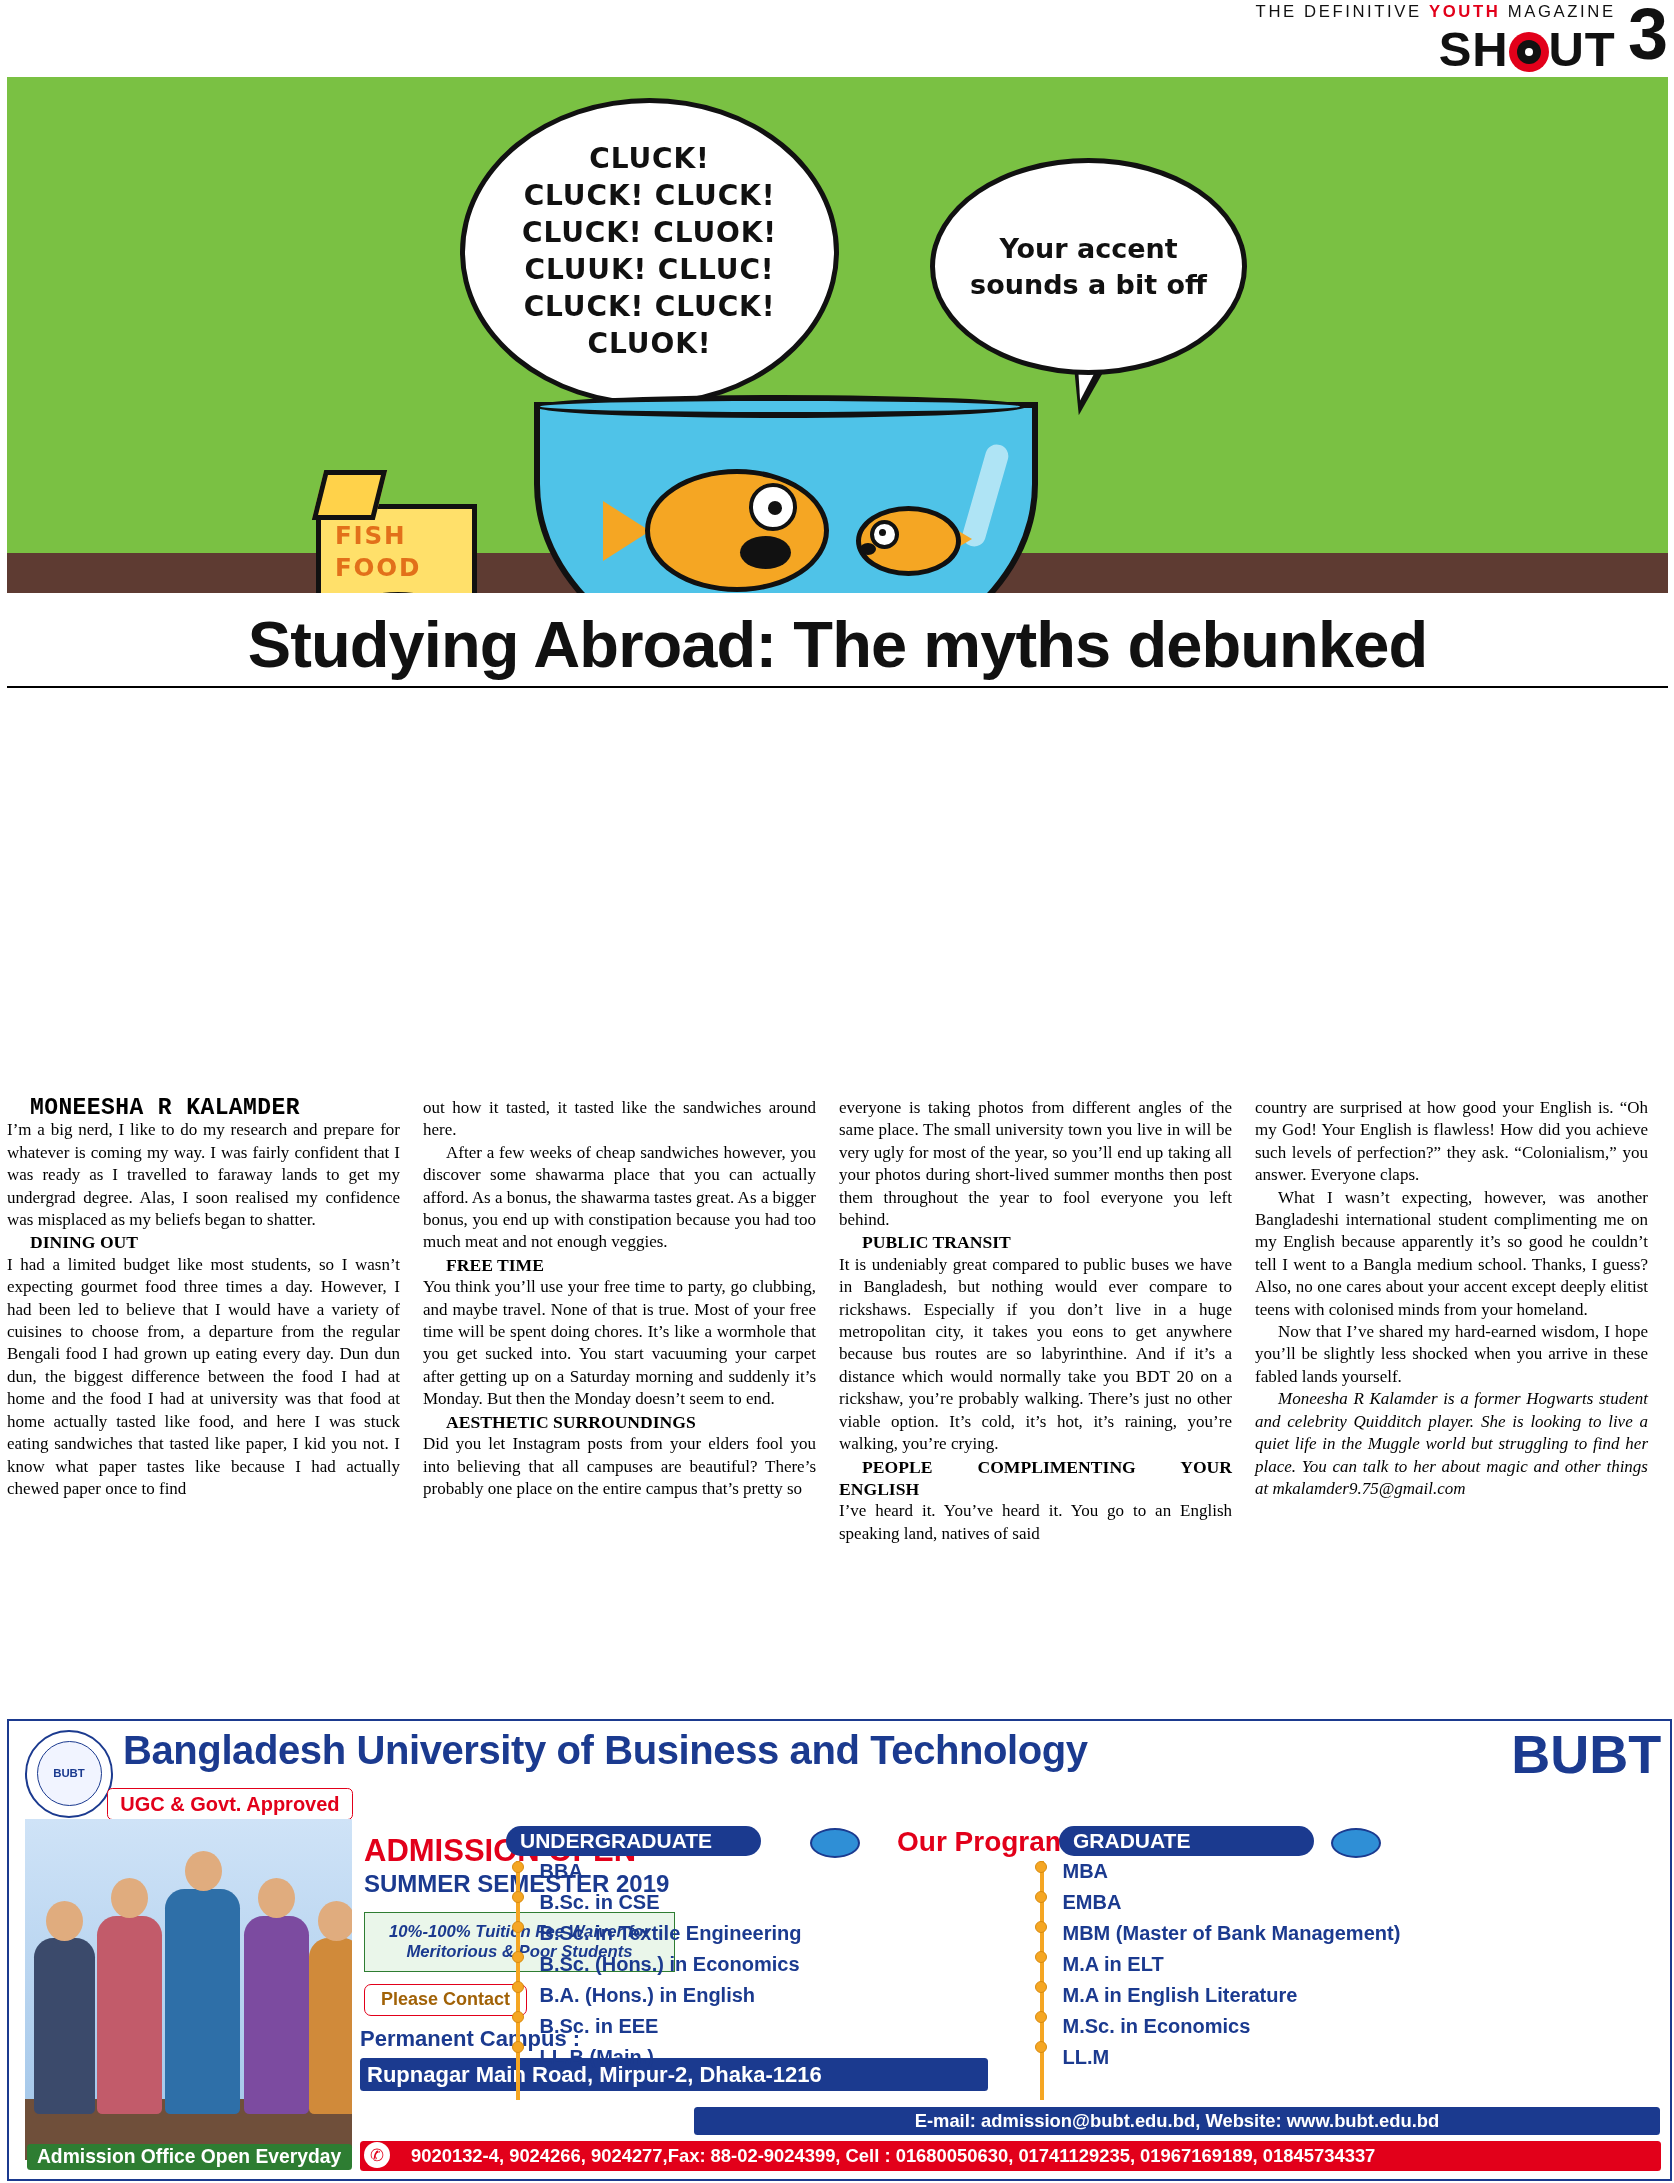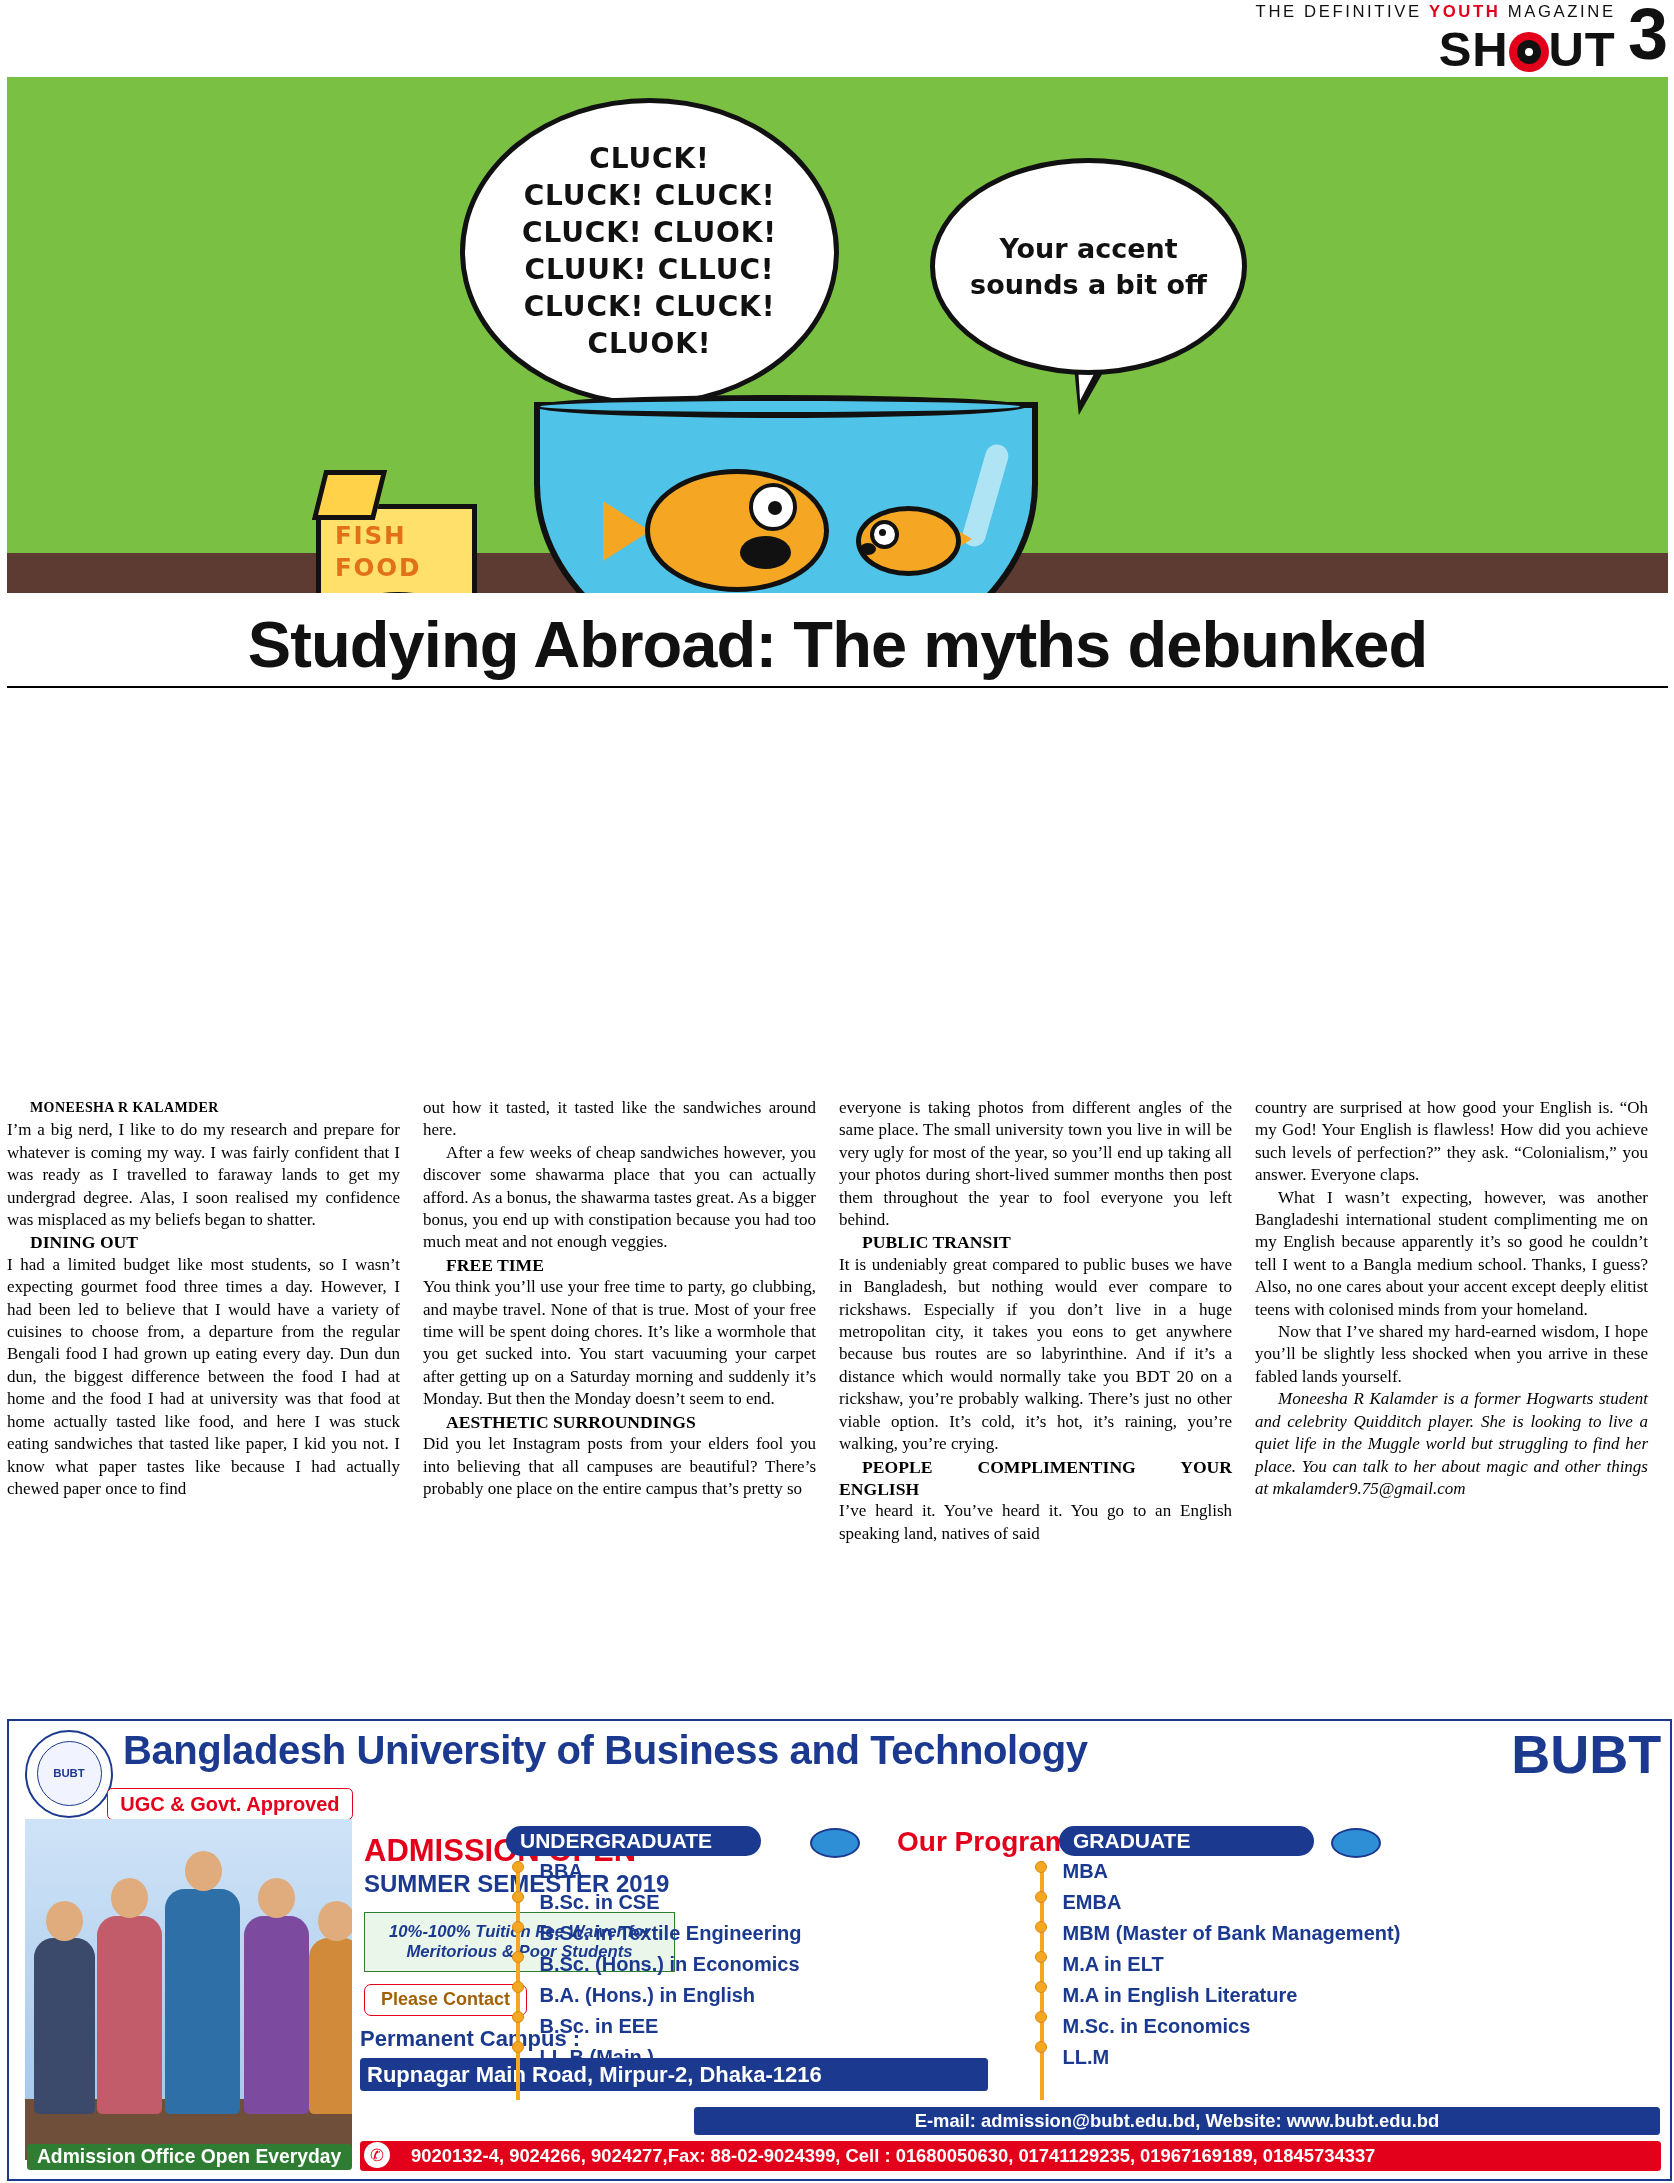--- a/index.html
+++ b/index.html
@@ -51,21 +51,21 @@
   .foodbox .fl2{position:absolute;left:14px;top:44px;font-family:"DejaVu Sans",sans-serif;font-weight:700;font-size:24.6px;color:#e2701a;letter-spacing:1.8px;}
   .foodbox .oval{position:absolute;left:16px;top:83px;width:114px;height:51px;background:#4fc3e8;border:4.4px solid #111;border-radius:50%;}
 
   
   .headline{position:absolute;left:7px;top:607px;width:1661px;text-align:center;font-family:"Liberation Sans",sans-serif;font-weight:700;font-size:65px;letter-spacing:-0.9px;color:#111;}
   .hr-top{position:absolute;left:7px;top:686px;width:1661px;height:1.8px;background:#000;}
   .colwrap{position:absolute;left:7px;top:1097px;width:1661px;display:flex;gap:23px;}
   .col{width:393px;font-size:17px;line-height:22.4px;text-align:justify;}
   .col p{margin:0;text-indent:23px;}
   .col p.noind{text-indent:0;}
-  .byline{font-family:Liberation Serif, serif;font-weight:700;font-size:14px;letter-spacing:0.4px;margin:0 0 14px 0;}
+  .byline{font-family:Liberation Mono, monospace;font-weight:700;font-size:23px;letter-spacing:0.4px;margin:0 0 14px 0;}
   .subhead{font-weight:700;font-size:17.6px;margin:0;text-indent:0;}
   .sig{font-style:italic;margin-top:12.3px;text-indent:0;}
 
   
   .ad{position:absolute;left:7px;top:1719px;width:1661px;height:458px;border:2.6px solid #1b3a8f;background:#fff;overflow:hidden;}
   .ad-title{position:absolute;left:114px;top:7px;width:1404px;height:56px;font-family:"Liberation Sans",sans-serif;font-weight:700;font-size:40px;color:#1b3a8f;letter-spacing:-0.4px;}
   .ad-bubt{position:absolute;right:8.8px;top:1.8px;font-family:"Liberation Sans",sans-serif;font-weight:700;font-size:54px;color:#1b3a8f;}
   .ad-logo{position:absolute;left:16px;top:8.8px;width:84px;height:84px;border-radius:50%;background:#fff;border:2.6px solid #1b3a8f;display:flex;align-items:center;justify-content:center;}
   .ad-logo .seal{width:63px;height:63px;border-radius:50%;background:#f1f4ff;border:1.8px solid #1b3a8f;display:flex;align-items:center;justify-content:center;font-family:"Liberation Sans",sans-serif;font-weight:700;font-size:11.4px;color:#1b3a8f;text-align:center;line-height:11.4px;}
   .ugc{position:absolute;left:98px;top:67px;background:#fff;border:1.8px solid #e2001a;border-radius:5.3px;padding:3.5px 12.3px;font-family:"Liberation Sans",sans-serif;font-weight:700;font-size:20px;color:#e2001a;}

